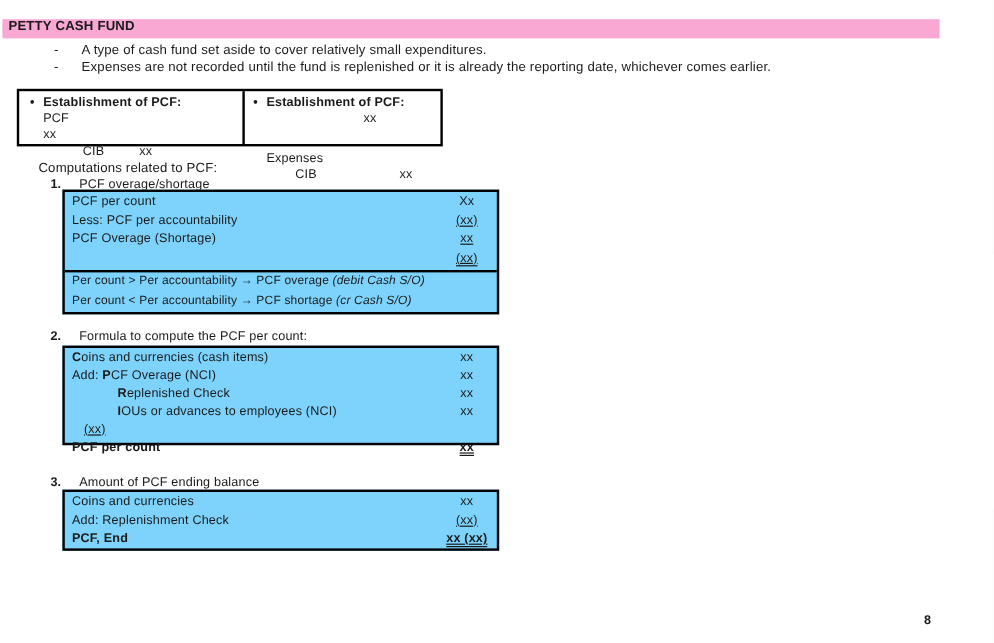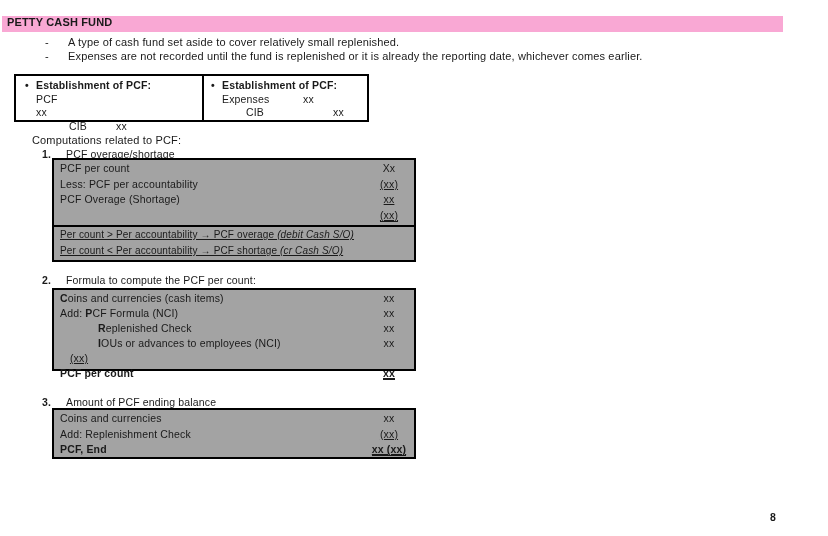--- a/index.html
+++ b/index.html
@@ -31,69 +31,69 @@
   .j-col-left  { width: 188px; border-right: 2px solid #000; }
   .j-col-right { flex: 1; }
   .j-heading { font-weight: bold; display: flex; }
   .j-col-left  .j-heading { padding-left: 9px; }
   .j-col-right .j-heading { padding-left: 7px; }
   .j-bullet { width: 11px; flex: 0 0 11px; }
   .j-line { display: flex; }
   .j-acct { display: inline-block; }
   .jl1 { padding-left: 20px; flex-direction: column; } .jl1 .j-acct { width: 65px; }
   .jl2 { padding-left: 53px; } .jl2 .j-acct { width: 47px; }
-  .jr1 { padding-left: 18px; } .jr1 .j-acct { width: 81px; }
+  .jr1 { padding-left: 18px; } .jr1 .j-acct { width: 81px; margin-top: 33px; }
   .jr2 { padding-left: 42px; } .jr2 .j-acct { width: 87px; }
 
   
   .comp-heading { position: absolute; left: 5px; top: 134px; font-size: 11px; margin-left: 27px; }
   .item-head { position: absolute; display: flex; font-size: 10.5px; }
   .item-num { font-weight: bold; width: 24px; flex: 0 0 24px; }
   .item-head-1 { left: 42px; top: 148px; }
   .item-head-2 { left: 42px; top: 274px; }
   .item-head-3 { left: 42px; top: 396px; }
 
   .comp-box {
     position: absolute; left: 52px; width: 364px;
-    border: 2px solid #000; font-size: 10.5px; background: #a3a3a3;
+    border: 2px solid #000; font-size: 10.5px; background: #7dd3fc;
   }
   .box-1 { top: 158px; height: 104px; }
   .box-2 { top: 288px; height: 83px; }
   .box-3 { top: 408px; height: 51px; }
 
   .t-row { display: flex; align-items: baseline; }
   .box-1 .t-row { height: 15.5px; padding-top: 2px; }
   .box-2 .t-row { height: 15px;   padding-top: 1.5px; }
   .box-3 .t-row { height: 15.6px; padding-top: 2px; justify-content: space-between; }
   .t-label { flex: 1; padding-left: 6px; white-space: nowrap; }
   .t-label.ind { padding-left: 44px; }
   .t-value { flex: 0 0 50px; text-align: center; white-space: nowrap; }
   .bold { font-weight: bold; }
   .u  { text-decoration: underline; }
   .uu { text-decoration: underline; border-bottom: 1.5px solid #1a1a1a; display: inline-block; line-height: 11px; }
 
-  .notes { border-top: 2px solid #000; margin-top: 3px; text-decoration: underline; }
+  .notes { border-top: 2px solid #000; margin-top: 3px; }
   .note-row { height: 16px; padding: 2px 0 0 6px; white-space: nowrap; font-size: 10px; }
   .note-row .it { font-style: italic; }
 
   .page-number { position: absolute; left: 770px; top: 511px; font-size: 10.5px; font-weight: bold; }
 </style>
 </head>
 <body>
 
 <div class="page">
 
   <div class="header-band">
     <div class="header-title">PETTY CASH FUND</div>
   </div>
 
   <div class="intro">
     <div class="intro-row">
       <span class="intro-marker">-</span>
-      <span>A type of cash fund set aside to cover relatively small replenished.</span>
+      <span>A type of cash fund set aside to cover relatively small expenditures.</span>
     </div>
     <div class="intro-row">
       <span class="intro-marker">-</span>
       <span>Expenses are not recorded until the fund is replenished or it is already the reporting date, whichever comes earlier.</span>
     </div>
   </div>
 
   <div class="journal-box">
     <div class="j-col j-col-left">
       <div class="j-heading">
@@ -163,21 +163,21 @@
     <span class="item-num">2.</span>
     <span>Formula to compute the PCF per count:</span>
   </div>
 
   <div class="comp-box box-2">
     <div class="t-row">
       <span class="t-label"><span></span><span class="bold">C</span><span>oins and currencies (cash items)</span></span>
       <span class="t-value"><span>xx</span></span>
     </div>
     <div class="t-row">
-      <span class="t-label"><span>Add: </span><span class="bold">P</span><span>CF Formula (NCI)</span></span>
+      <span class="t-label"><span>Add: </span><span class="bold">P</span><span>CF Overage (NCI)</span></span>
       <span class="t-value"><span>xx</span></span>
     </div>
     <div class="t-row">
       <span class="t-label ind"><span></span><span class="bold">R</span><span>eplenished Check</span></span>
       <span class="t-value"><span>xx</span></span>
     </div>
     <div class="t-row">
       <span class="t-label ind"><span></span><span class="bold">I</span><span>OUs or advances to employees (NCI)</span></span>
       <span class="t-value"><span>xx</span></span>
     </div>

